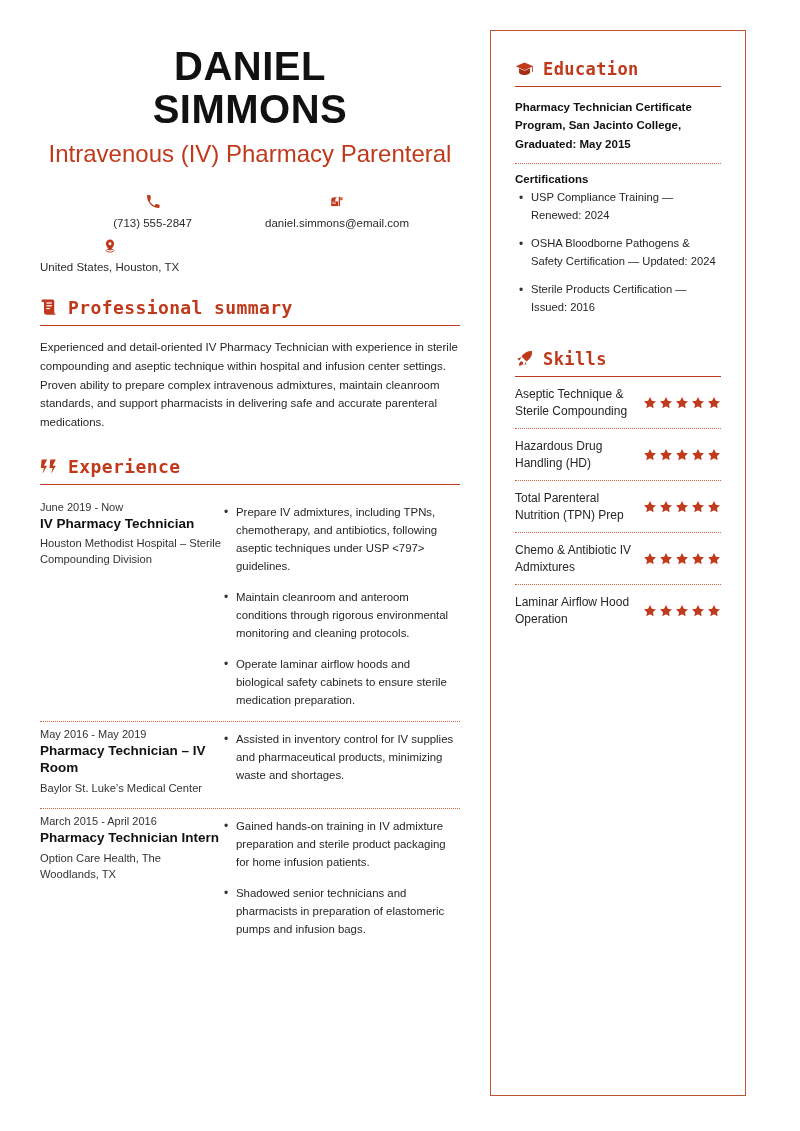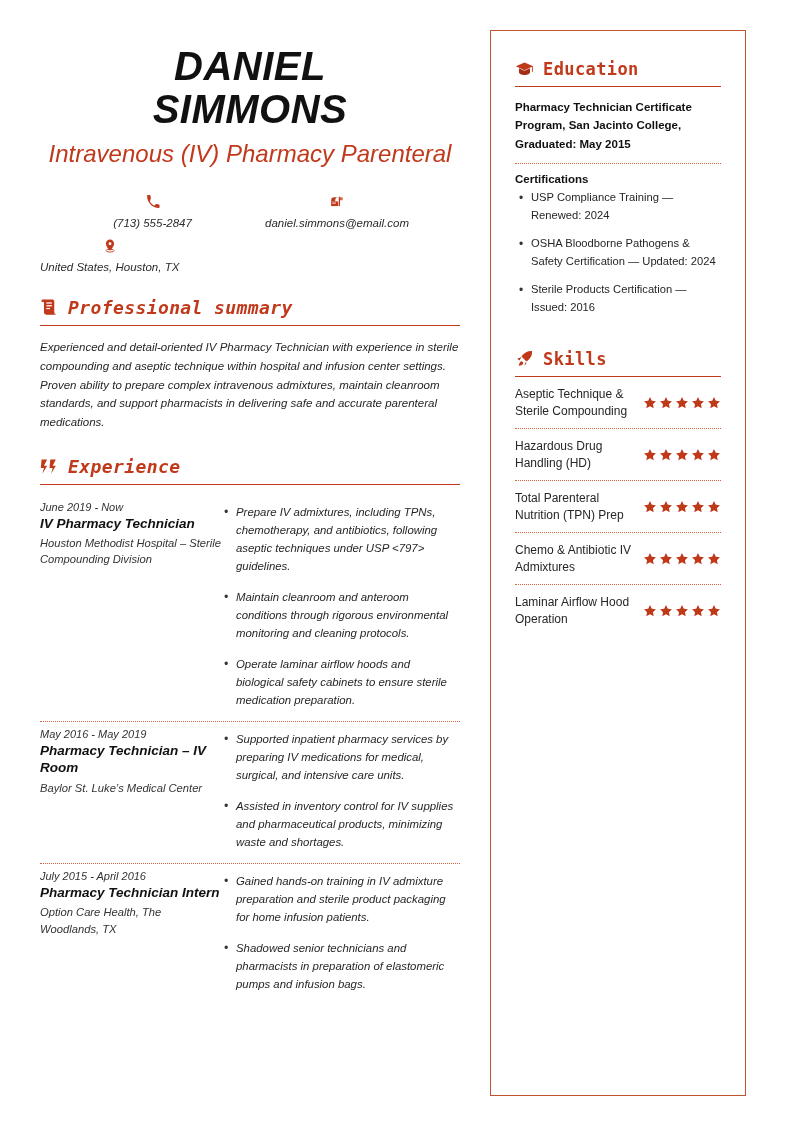--- a/index.html
+++ b/index.html
@@ -22,21 +22,20 @@
     background: #fff;
     box-sizing: border-box;
   }
 
   
   .left-col {
     position: absolute;
     left: 40px;
     top: 45px;
     width: 420px;
-    font-style: italic;
   }
 
   .name-block {
     text-align: center;
     margin-bottom: 6px;
   }
   .name {
     font-size: 40px;
     font-weight: bold;
     letter-spacing: 0.5px;
@@ -349,31 +348,30 @@
         <hr class="dotted-div">
 
         <div class="exp-entry">
           <div class="exp-left">
             <div class="exp-date">May 2016 - May 2019</div>
             <div class="exp-role">Pharmacy Technician – IV Room</div>
             <div class="exp-org">Baylor St. Luke’s Medical Center</div>
           </div>
           <div class="exp-right">
             <ul class="bullets">
-              <li>Supported inpatient pharmacy services by preparing IV medications for medical, surgical, and intensive care units.</li>
               <li>Assisted in inventory control for IV supplies and pharmaceutical products, minimizing waste and shortages.</li>
             </ul>
           </div>
         </div>
 
         <hr class="dotted-div">
 
         <div class="exp-entry">
           <div class="exp-left">
-            <div class="exp-date">July 2015 - April 2016</div>
+            <div class="exp-date">March 2015 - April 2016</div>
             <div class="exp-role">Pharmacy Technician Intern</div>
             <div class="exp-org">Option Care Health, The Woodlands, TX</div>
           </div>
           <div class="exp-right">
             <ul class="bullets">
               <li>Gained hands-on training in IV admixture preparation and sterile product packaging for home infusion patients.</li>
               <li>Shadowed senior technicians and pharmacists in preparation of elastomeric pumps and infusion bags.</li>
             </ul>
           </div>
         </div>

